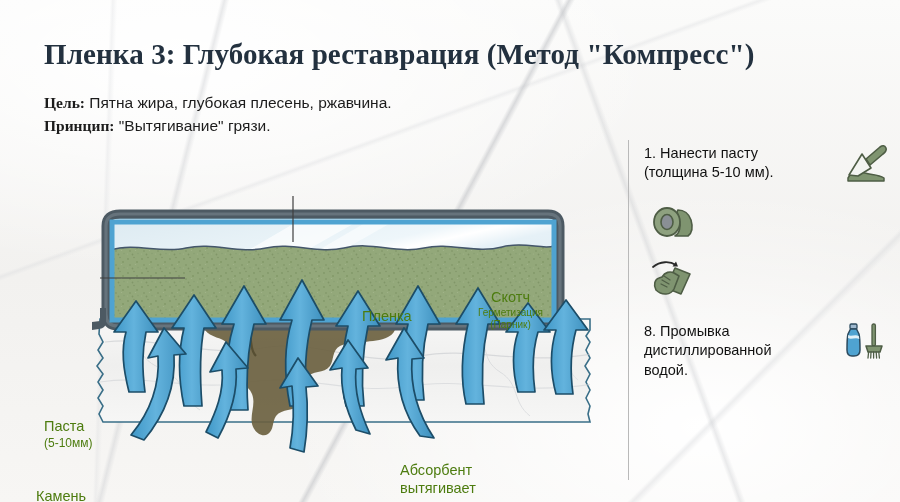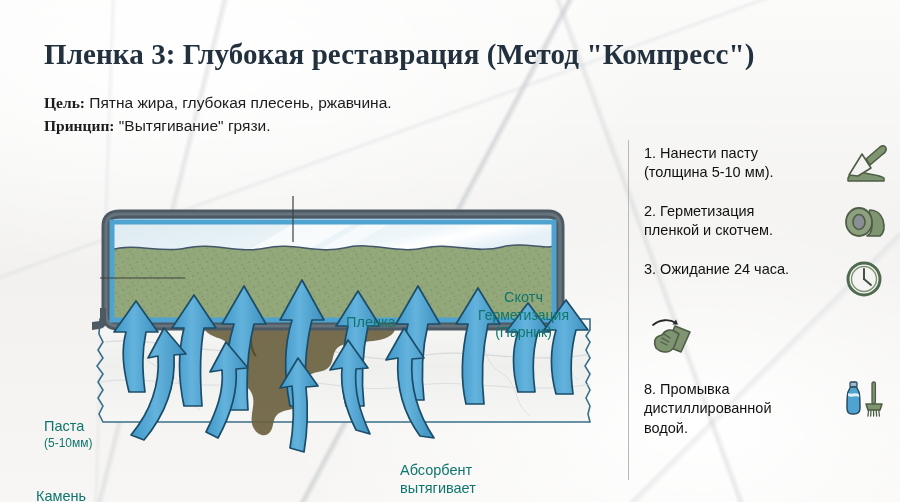--- a/index.html
+++ b/index.html
@@ -35,32 +35,32 @@
     font-size:15.5px;color:#1c1c1c;margin-top:0;line-height:1.45;
     white-space:nowrap;
   }
   #sub1{margin-top:21px;}
   #sub2{margin-top:1px;}
   .sub b{font-weight:700;font-family:Liberation Serif, serif;}
   
   #diagram{position:absolute;left:0;top:130px;width:628px;height:372px;}
   #diagram svg{display:block;}
   .dlabel{
-    position:absolute;font-size:14.5px;color:#0f766e;line-height:1.22;
+    position:absolute;font-size:14.5px;color:#4d7c0f;line-height:1.22;
     white-space:nowrap;
   }
   .dlabel.center{text-align:center;}
-  #lbl-plenka{left:346px;top:178px;margin-top:6px;}
+  #lbl-plenka{left:362px;top:178px;}
   #lbl-skotch{left:478px;top:159px;text-align:center;}
   #lbl-pasta{left:44px;top:275px;margin-top:13px;}
   #lbl-kamen{left:36px;top:358px;}
   #lbl-absorb{left:400px;top:331px;line-height:1.26;}
   #lbl-pasta .small{font-size:12px;}
   #lbl-skotch .s1{font-size:14.5px;}
-  #lbl-skotch .s2{font-size:14px;}
+  #lbl-skotch .s2{font-size:10px;}
   
   #divider{
     position:absolute;left:628px;top:140px;width:1px;height:340px;
     background:#b9b9b9;
   }
   
   #steps{position:absolute;left:644px;top:142px;width:246px;}
   .step{display:flex;align-items:flex-start;margin-bottom:13px;}
   .step-text{
     font-size:14.5px;color:#111;line-height:1.33;flex:1;
@@ -252,42 +252,29 @@
     <div class="step-icon">
       <svg viewBox="0 0 50 44">
         <path d="M8,36 C14,26 20,29 25,31 C31,33 38,32 44,36 L44,39 L8,39 Z" fill="#7f9470" stroke="#4e5d45" stroke-width="1.5" stroke-linejoin="round"></path>
         <path d="M9,33 L22,12 L31,26 L18,34 Z" fill="#f3f4f1" stroke="#4e5d45" stroke-width="1.6" stroke-linejoin="round"></path>
         <path d="M26,17 L40,5 Q44,2 46,6 Q47,9 43,12 L30,23 Z" fill="#7f9470" stroke="#4e5d45" stroke-width="1.6" stroke-linejoin="round"></path>
       </svg>
     </div>
   </div>
 
   <div class="step" id="step2">
-    <div class="step-text">2. Герметизация
-    пленкой и скотчем.</div>
     <div class="step-icon">
       <svg viewBox="0 0 50 44">
         <path d="M30,10 C36,10 41,14 43,20 C45,27 44,33 40,36 L27,36 C32,33 33,26 31,20 C30,15 28,11 30,10 Z" fill="#7f9470" stroke="#4e5d45" stroke-width="1.6" stroke-linejoin="round"></path>
         <ellipse cx="19" cy="22" rx="13" ry="14" fill="#8ea17f" stroke="#4e5d45" stroke-width="1.8"></ellipse>
         <ellipse cx="19" cy="22" rx="6" ry="7.5" fill="#8a8f95" stroke="#4e5d45" stroke-width="1.6"></ellipse>
       </svg>
     </div>
   </div>
 
-  <div class="step" id="step3">
-    <div class="step-text">3. Ожидание 24 часа.</div>
-    <div class="step-icon">
-      <svg viewBox="0 0 50 44">
-        <circle cx="24" cy="21" r="16" fill="#f4f4f2" stroke="#4e6b50" stroke-width="3"></circle>
-        <circle cx="24" cy="21" r="12.5" fill="none" stroke="#7f9470" stroke-width="1.4"></circle>
-        <line x1="24" y1="21" x2="24" y2="11" stroke="#3c4a3c" stroke-width="1.9" stroke-linecap="round"></line>
-        <line x1="24" y1="21" x2="31" y2="27" stroke="#3c4a3c" stroke-width="1.9" stroke-linecap="round"></line>
-      </svg>
-    </div>
-  </div>
 
   <div class="step" id="step4">
     <div class="step-icon">
       <svg viewBox="0 0 50 44">
         <path d="M5,9 C12,3 22,3 28,7" fill="none" stroke="#2a2a2a" stroke-width="1.8" stroke-linecap="round"></path>
         <path d="M28,3.5 L30,8.5 L24.5,8.5 Z" fill="#2a2a2a"></path>
         <path d="M27,10 L42,16 L33,36 L18,30 Z" fill="#7f9470" stroke="#4e5d45" stroke-width="1.6" stroke-linejoin="round"></path>
         <path d="M8,32 C5,27 7,21 11,20 L14,19 C17,14 22,13 26,15 L31,18 L26,31 C23,37 14,38 8,32 Z" fill="#7f9470" stroke="#4e5d45" stroke-width="1.6" stroke-linejoin="round"></path>
         <path d="M16,18 L22,22 M14,22 L21,26 M13,26 L19,29" stroke="#4e5d45" stroke-width="1.2" fill="none" stroke-linecap="round"></path>
       </svg>

